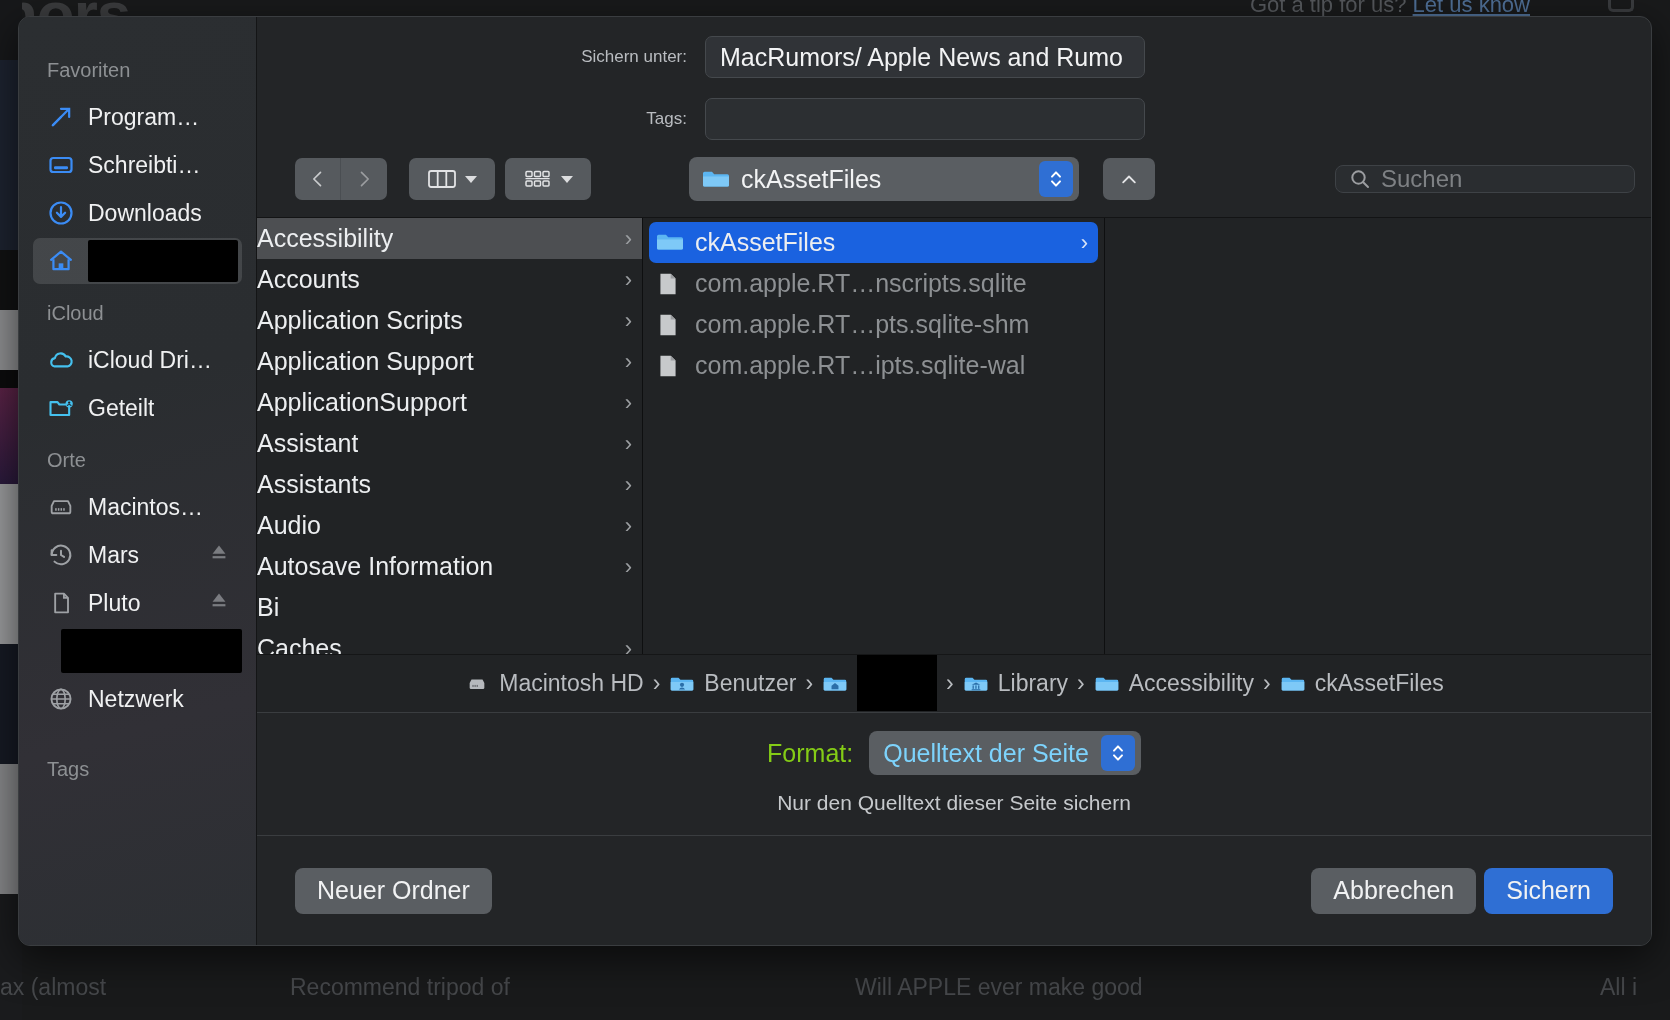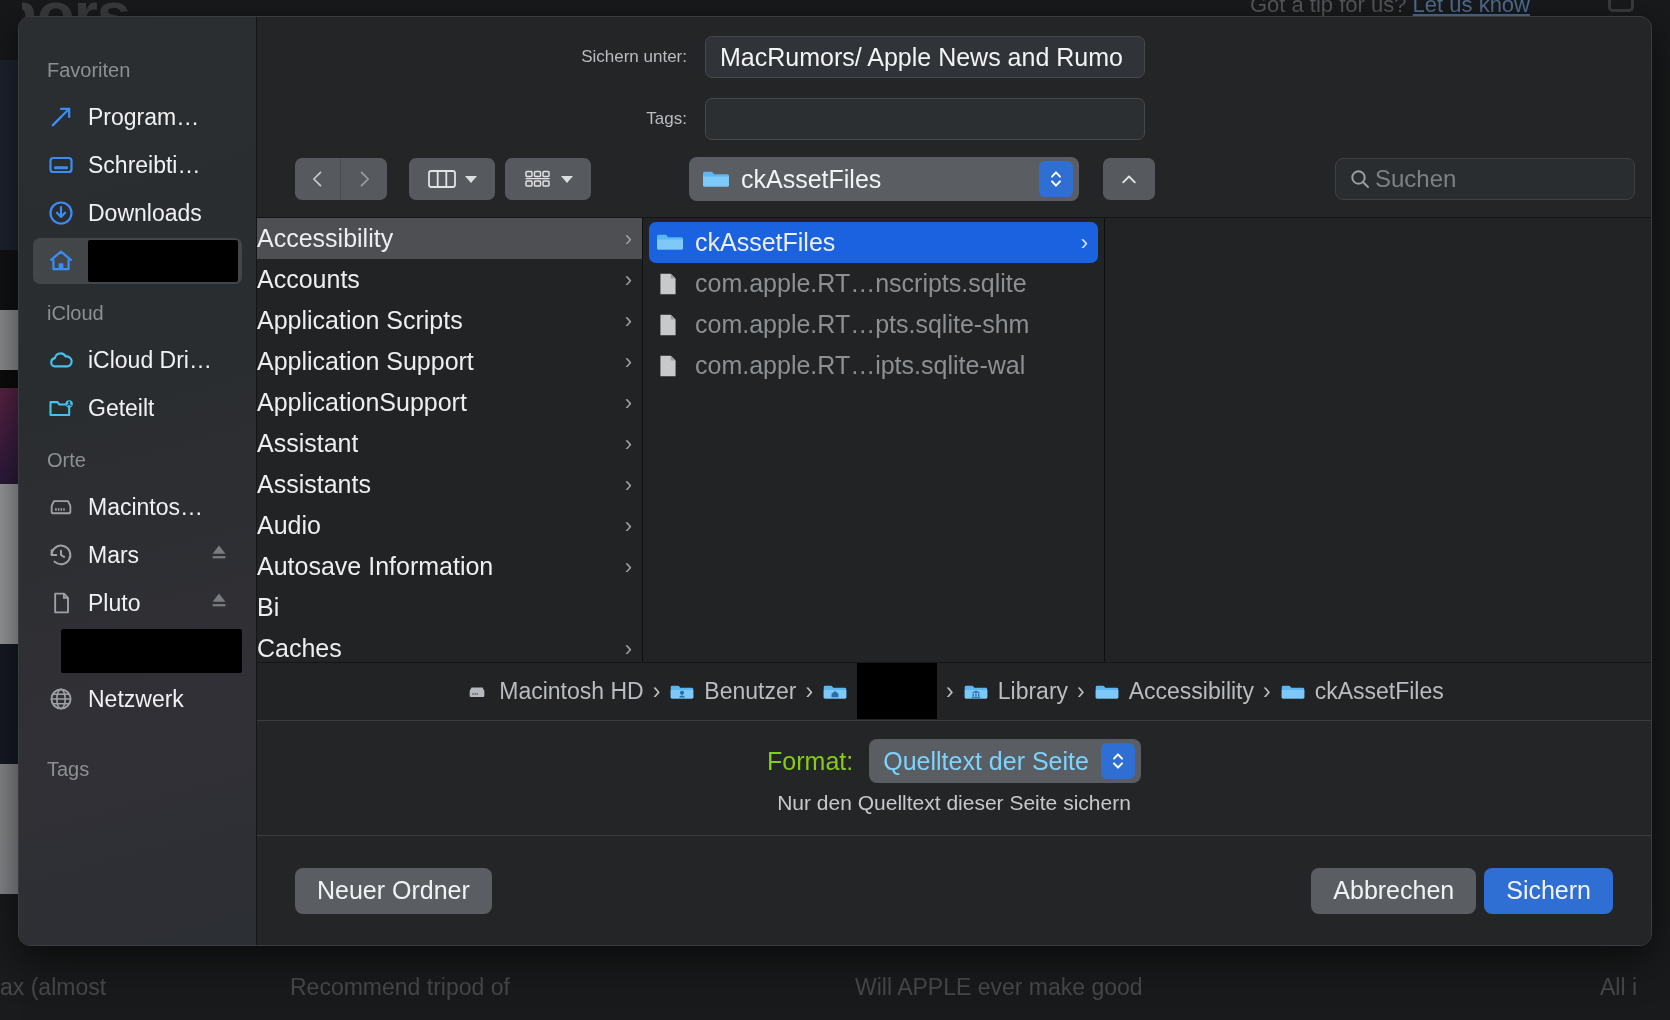--- a/index.html
+++ b/index.html
@@ -109,23 +109,23 @@
     display: flex; align-items: center; padding: 0 6px 0 12px;
     font-size: 25px; color: #f2f3f4; gap: 10px;
   }
   .pathpop .stepper {
     margin-left: auto; width: 34px; height: 36px; border-radius: 6px;
     background: #2f6fd4; display: flex; flex-direction: column;
     align-items: center; justify-content: center; gap: 3px;
   }
   .up-btn { width: 52px; margin-left: 14px; }
   .searchbox {
-    margin-left: auto; width: 300px; height: 42px; border-radius: 8px;
+    margin-left: auto; width: 300px; height: 28px; border-radius: 8px;
     background: #2a2d30; border: 1px solid #3e4246;
-    display: flex; align-items: center; gap: 3px; padding: 0 12px;
+    display: flex; align-items: center; gap: 9px; padding: 0 12px;
     font-size: 24px; color: #7e8184;
   }
 
   
   #browser {
     flex: 1; display: flex; min-height: 0;
     border-top: 1px solid #131415;
     background: #212325;
   }
   .col { height: 100%; overflow: hidden; border-right: 1px solid #0e0f10; position: relative; }
@@ -161,21 +161,21 @@
     padding: 18px 0 20px 0; text-align: center;
     background: #232527;
   }
   .fmtrow { display: flex; align-items: center; justify-content: center; gap: 16px; }
   .fmtlab { font-size: 25px; color: #84cc16; }
   .fmtpop {
     height: 44px; background: #5a5e62; border-radius: 8px;
     display: flex; align-items: center; padding: 0 6px 0 14px; gap: 12px;
     font-size: 25px; color: #7dd3fc;
   }
-  .fmtnote { margin-top: 8px; font-size: 21px; color: #c6c9cc; }
+  .fmtnote { margin-top: 16px; font-size: 21px; color: #c6c9cc; }
 
   
   #bottombar {
     height: 110px; flex: none; display: flex; align-items: center;
     padding: 0 38px; border-top: 1px solid #3a3d40; background: #232527;
   }
   .btn {
     height: 46px; border-radius: 8px; padding: 0 22px;
     display: flex; align-items: center; justify-content: center;
     font-size: 25px; color: #f1f2f3; background: #5a5e62;

